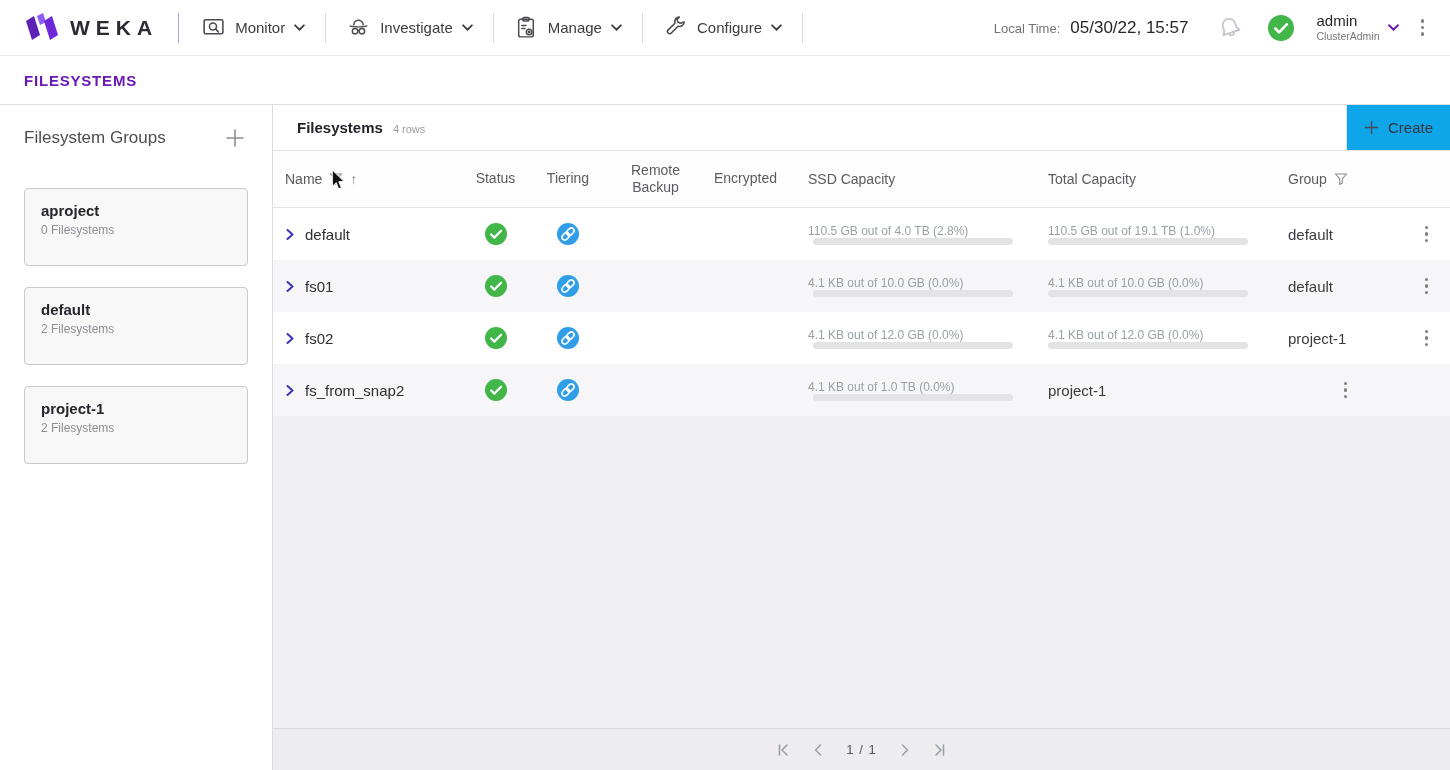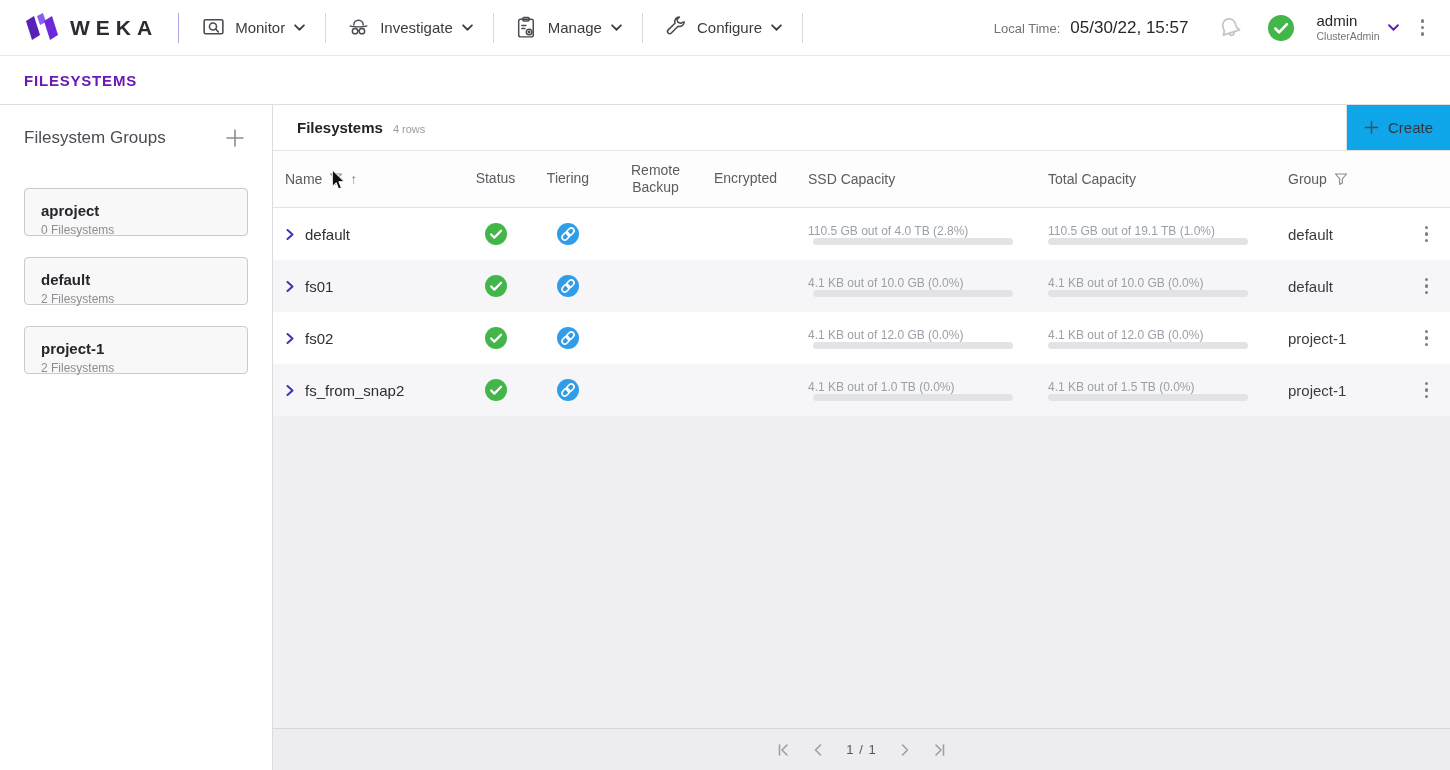--- a/index.html
+++ b/index.html
@@ -34,21 +34,21 @@
     display:flex; align-items:center; padding:0 24px; flex:0 0 auto; }
   .page-title { font-size:15px; font-weight:bold; letter-spacing:0.8px; color:#6b18b8; }
 
   
   .content { flex:1; display:flex; min-height:0; }
   .sidebar { width:273px; background:#fff; border-right:1px solid #dcdcdf; padding:20px 24px; flex:0 0 auto; }
   .sb-head { display:flex; align-items:center; justify-content:space-between; margin-bottom:37px; }
   .sb-title { font-size:17px; color:#4c4c52; }
   .plus-btn { width:26px; height:26px; display:flex; align-items:center; justify-content:center; cursor:pointer; }
   .group-card { background:#f8f8f9; border:1px solid #c9c9cf; border-radius:4px;
-    padding:13px 16px; margin-bottom:21px; cursor:pointer; height:48px; }
+    padding:13px 16px; margin-bottom:21px; cursor:pointer; height:78px; }
   .gc-name { font-size:15px; font-weight:bold; color:#26262c; }
   .gc-count { font-size:12px; color:#8d8d94; margin-top:4px; }
 
   .main { flex:1; display:flex; flex-direction:column; background:#f0f0f2; min-width:0; }
 
   
   .table-head { height:46px; background:#fff; border-bottom:1px solid #e3e3e6;
     display:flex; align-items:center; flex:0 0 auto; }
   .th-left { flex:1; display:flex; align-items:baseline; gap:10px; padding:0 24px; }
   .tbl-title { font-size:15px; font-weight:bold; color:#222228; }
@@ -452,24 +452,20 @@
                 </g>
               </svg>
         </span>
           </div>
         <div></div>
         <div></div>
         <div class="cap-cell">
           <span class="cap-text">4.1 KB out of 1.0 TB (0.0%)</span>
           <span class="bar-track"><span class="bar-fill" style="width: 0px;"></span></span>
         </div>
-        <div class="cap-cell total">
-          <span class="cap-text">4.1 KB out of 1.5 TB (0.0%)</span>
-          <span class="bar-track"><span class="bar-fill" style="width: 0px;"></span></span>
-        </div>
         <div class="cell-group">project-1</div>
         <div class="cell-actions">
             <span class="kebab">
               <i></i>
               <i></i>
               <i></i>
             </span>
           </div>
       </div>
 

